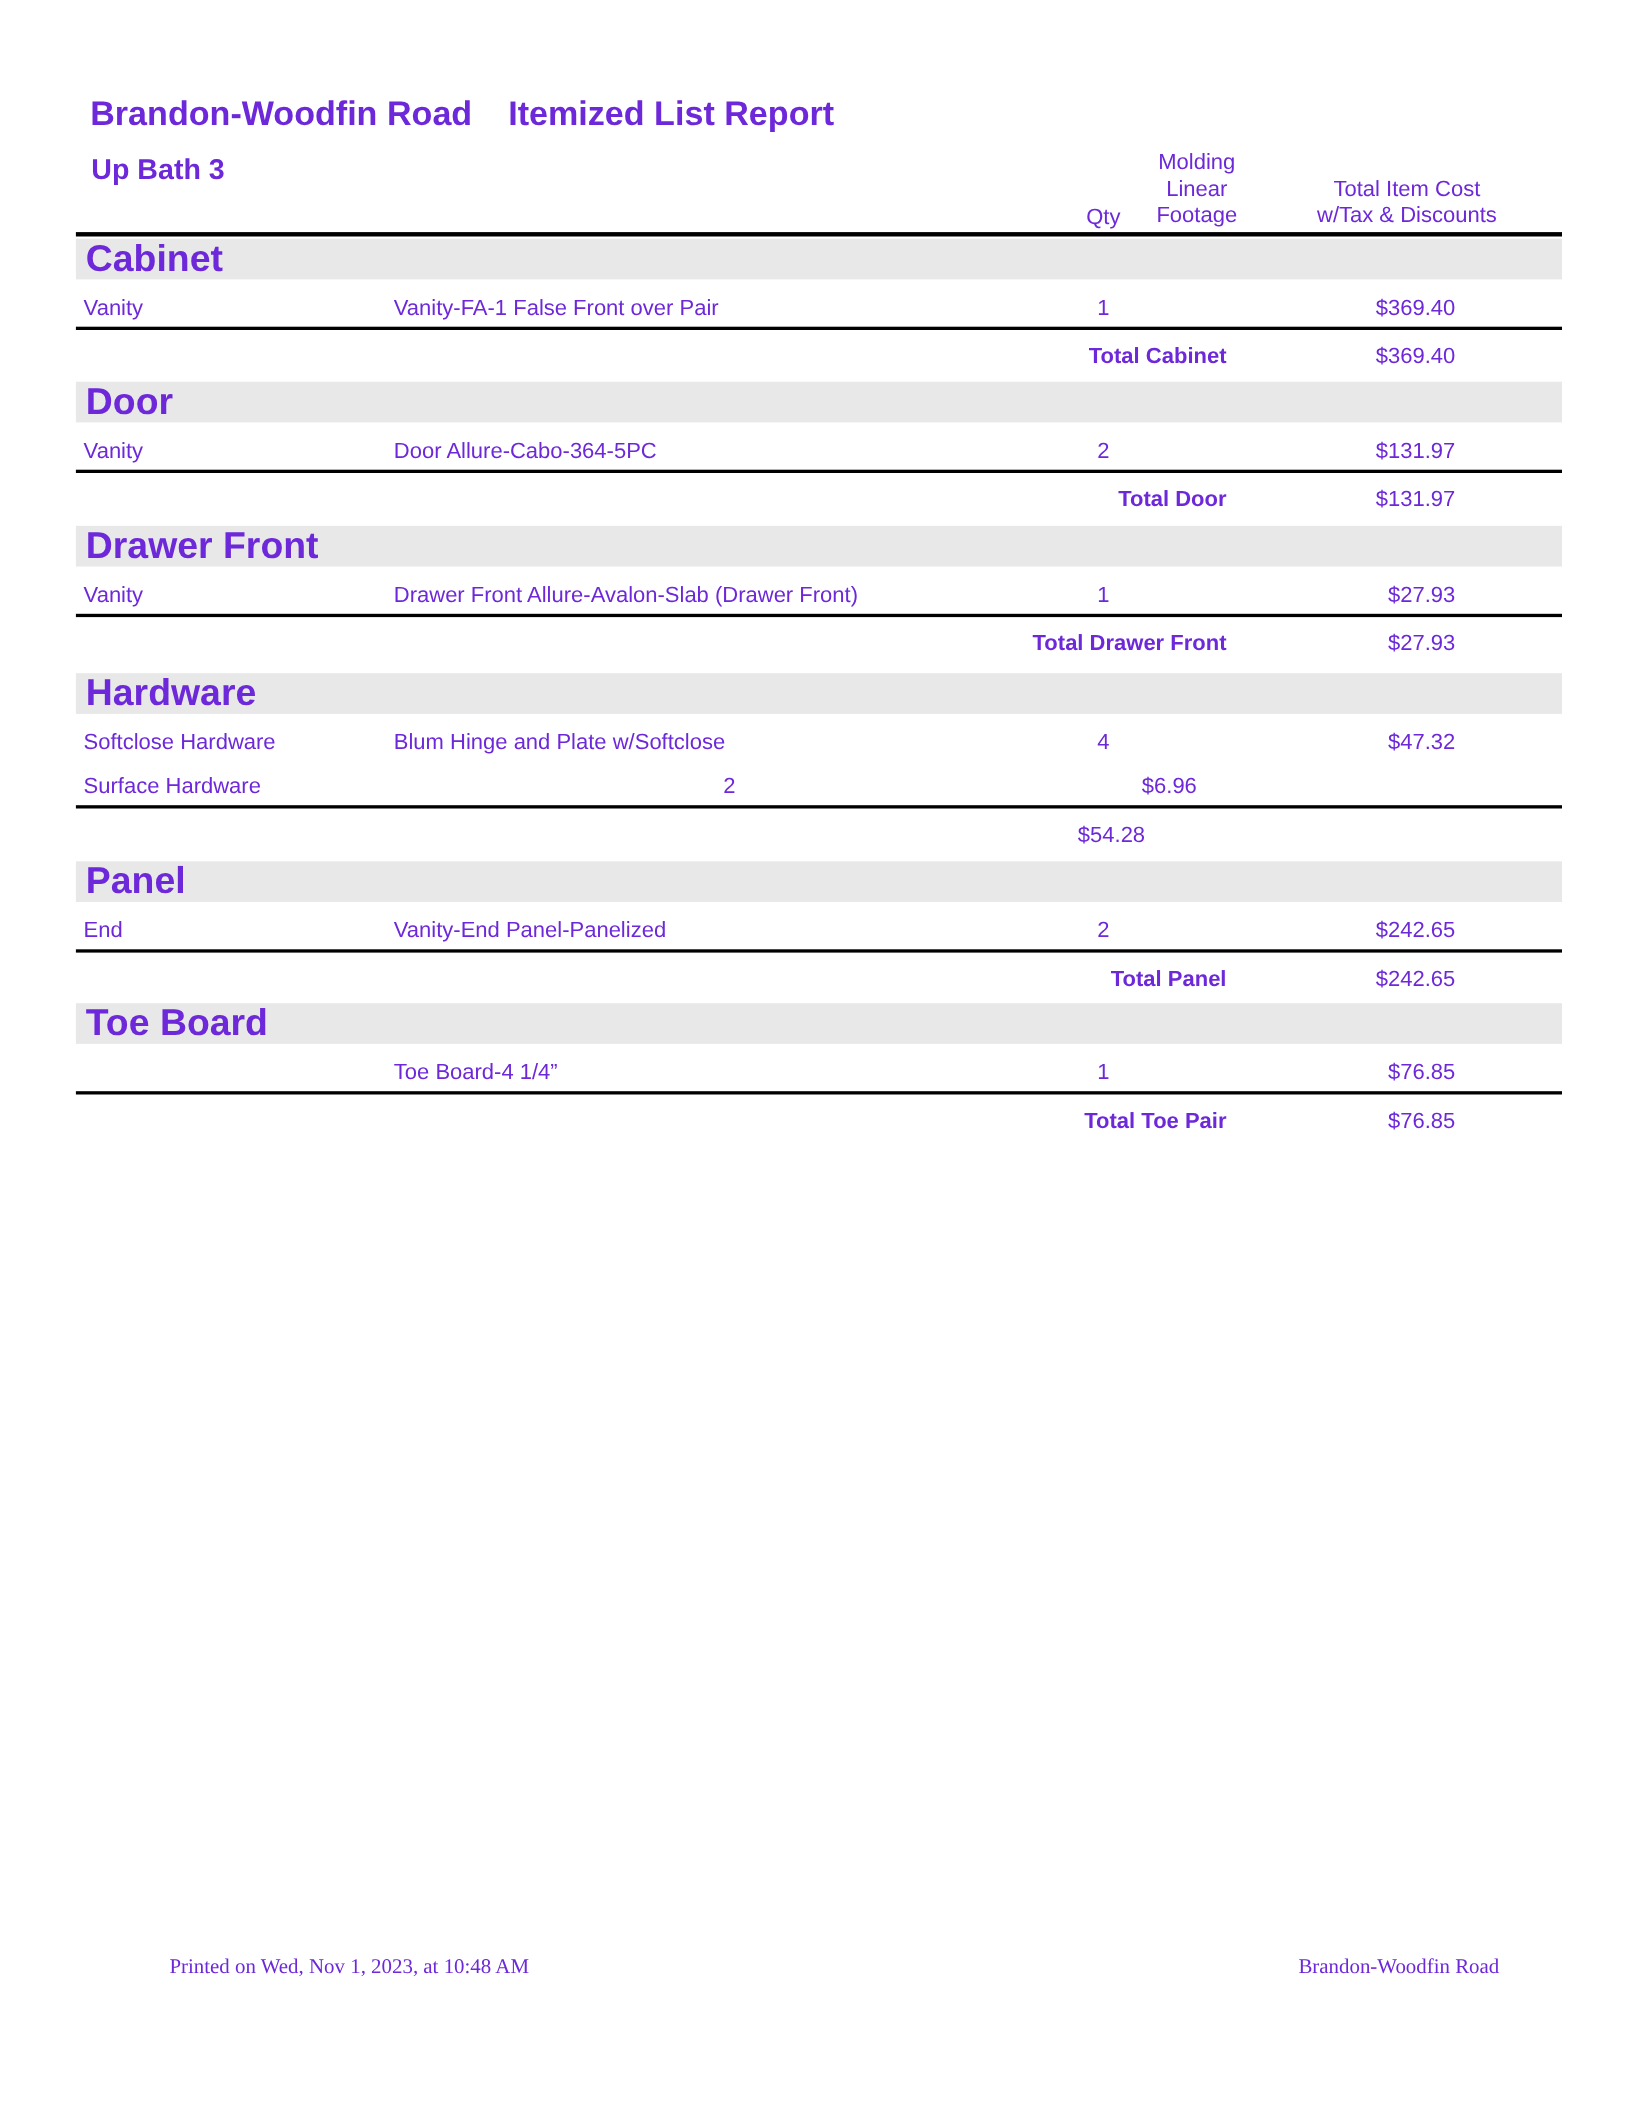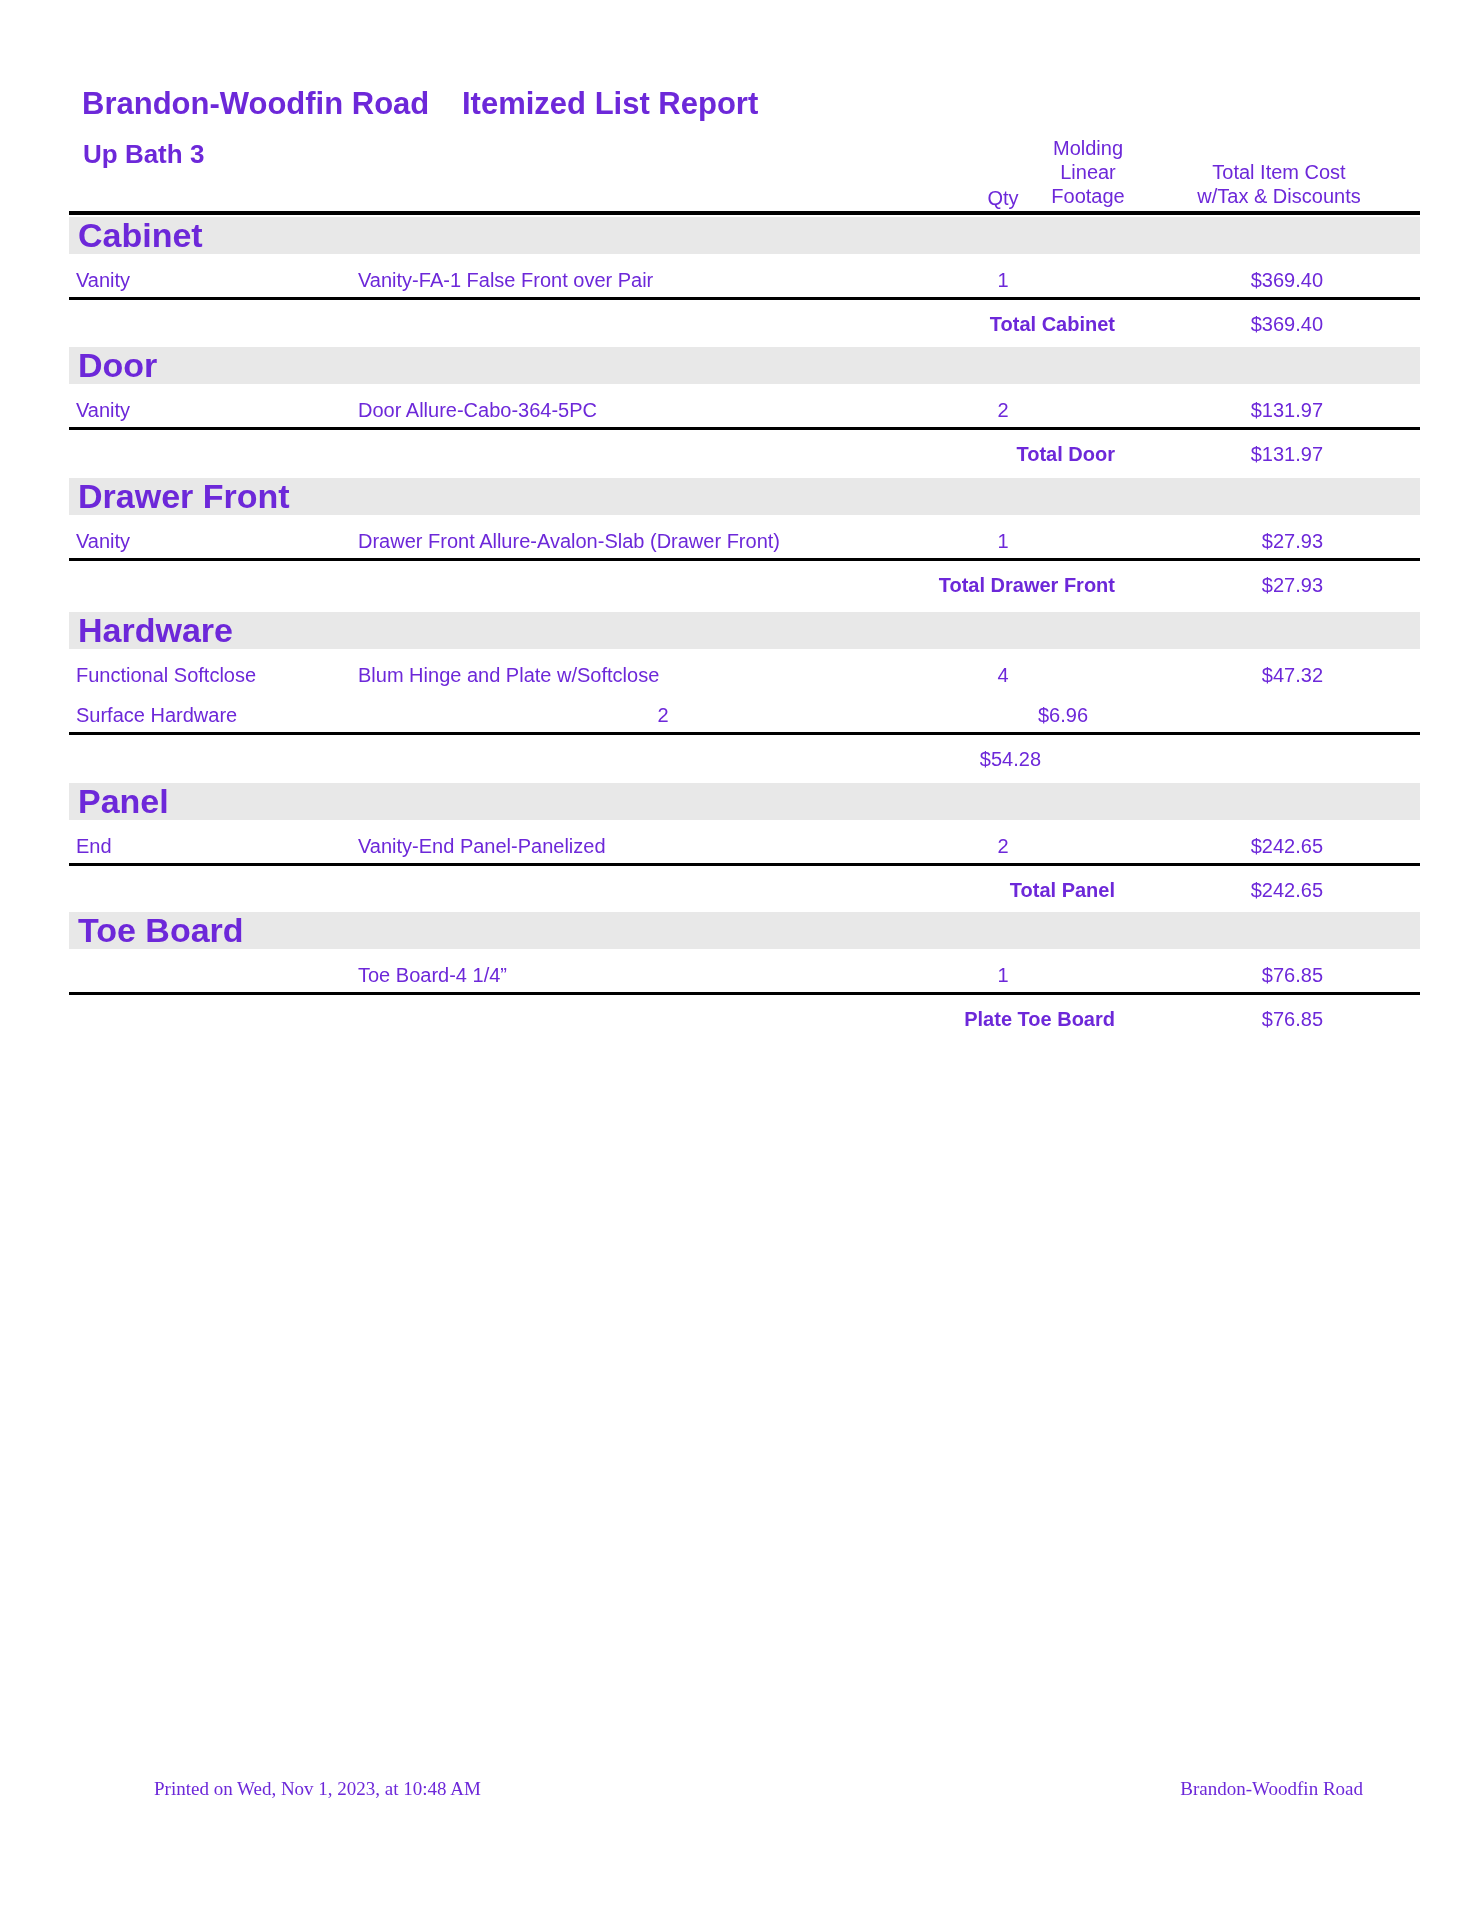--- a/index.html
+++ b/index.html
@@ -106,21 +106,21 @@
       <span class="t-label">Total Drawer Front</span>
       <span class="t-value">$27.93</span>
     </div>
   </section>
 
   <section class="sec" style="top:612px;">
     <div class="band">
       <span class="band-label">Hardware</span>
     </div>
     <div class="irow" style="top:47px;">
-      <span class="c-type">Functional Softclose</span>
+      <span class="c-type">Softclose Hardware</span>
       <span class="c-desc">Blum Hinge and Plate w/Softclose</span>
       <span class="c-qty">4</span>
       <span class="c-mold"></span>
       <span class="c-cost">$47.32</span>
     </div>
     <div class="irow" style="top:87px;">
       <span class="c-type">Surface Hardware</span>
       <span class="c-qty">2</span>
       <span class="c-mold"></span>
       <span class="c-cost">$6.96</span>
@@ -155,21 +155,21 @@
     </div>
     <div class="irow" style="top:47px;">
       <span class="c-type"></span>
       <span class="c-desc">Toe Board-4 1/4”</span>
       <span class="c-qty">1</span>
       <span class="c-mold"></span>
       <span class="c-cost">$76.85</span>
     </div>
     <div class="rule" style="top:80px;"></div>
     <div class="trow" style="top:92px;">
-      <span class="t-label">Plate Toe Board</span>
+      <span class="t-label">Total Toe Pair</span>
       <span class="t-value">$76.85</span>
     </div>
   </section>
 
   <div class="footer" style="left:154px; top:1776px;">Printed on Wed, Nov 1, 2023, at 10:48 AM</div>
   <div class="footer footer-right" style="left:1000px; top:1776px; width:363px;">Brandon-Woodfin Road</div>
 
 </div>
 
 </body></html>

